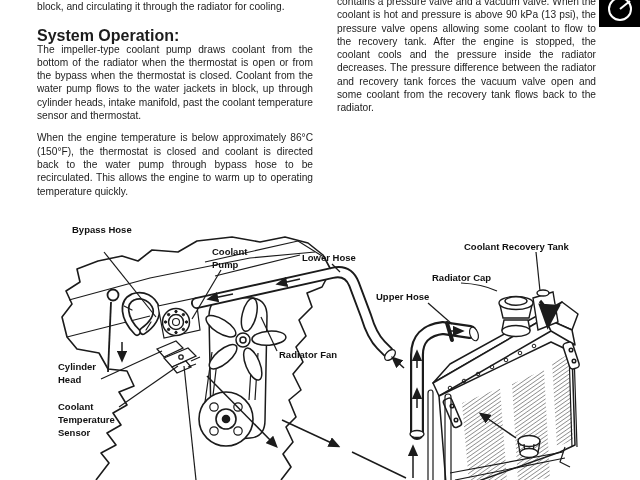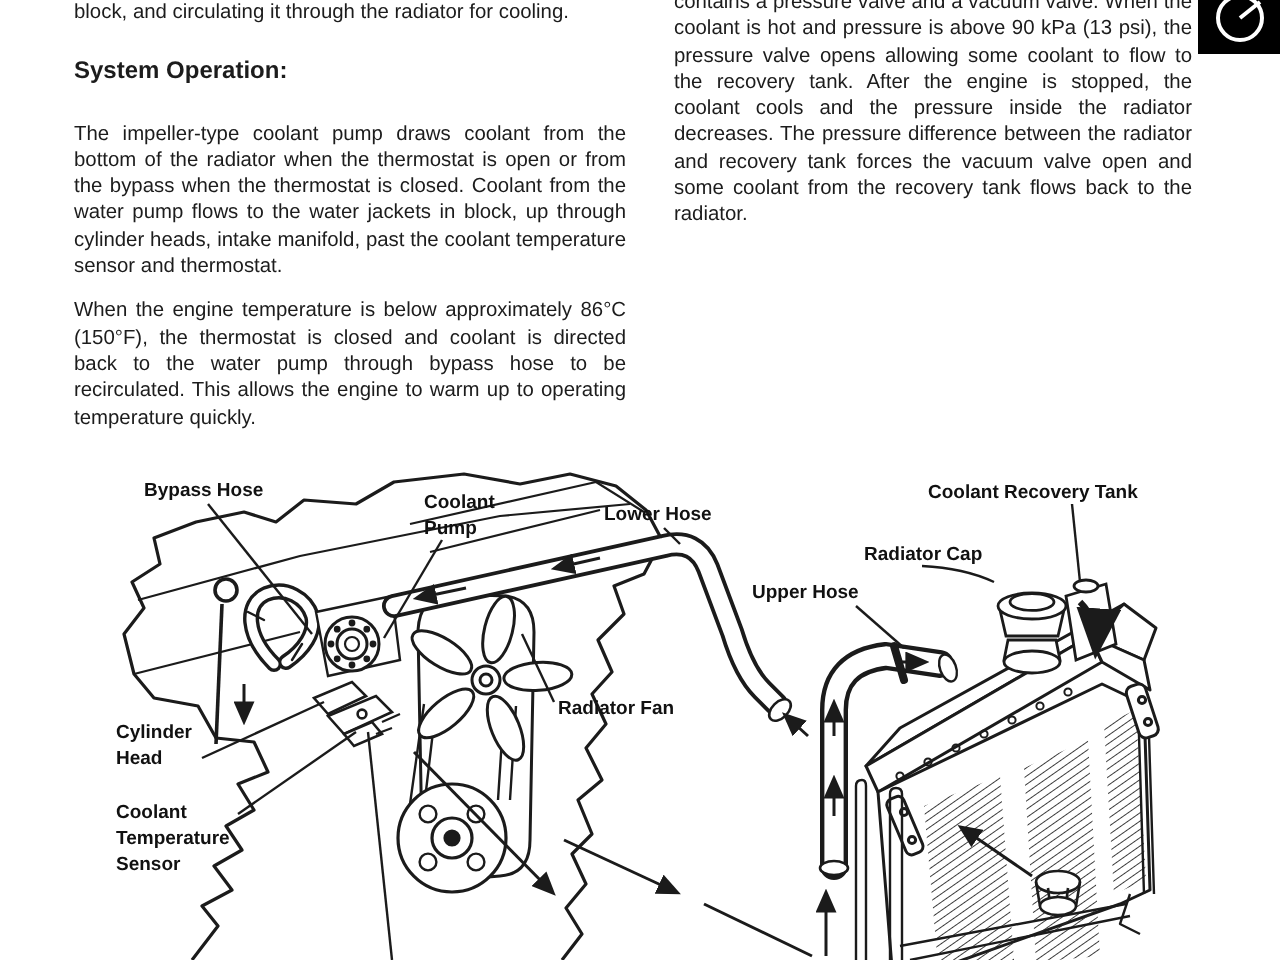--- a/index.html
+++ b/index.html
@@ -6,21 +6,21 @@
   body{
     width:640px;height:480px;position:relative;overflow:hidden;
     background:#ffffff;color:#1c1c1c;
     font-family:"Liberation Sans","DejaVu Sans",sans-serif;
   }
   .col{position:absolute;font-size:10.2px;line-height:13.3px;}
   .col p{margin:0;text-align:justify;}
   .col-left{left:37px;top:0;width:276px;}
   .col-right{left:337px;top:-5px;width:259px;}
   .fragment-line{white-space:nowrap;text-align:left !important;}
-  .section-heading{margin:16px 0 18px 0;font-size:12px;font-weight:bold;}
+  .section-heading{margin:16px 0 0 0;font-size:16px;font-weight:bold;}
   .para2{margin-top:9px !important;}
   .dlabel{position:absolute;font-weight:bold;font-size:9.5px;line-height:13px;white-space:nowrap;color:#111;}
   .diagram{position:absolute;left:0;top:0;width:640px;height:480px;}
   .badge{position:absolute;left:599px;top:0;width:41px;height:27px;background:#000;}
   .badge svg{display:block;}
 </style>
 </head>
 <body>
 
 <svg class="diagram" viewBox="0 0 640 480" aria-hidden="true">
@@ -206,21 +206,21 @@
   <p class="fragment-line">block, and circulating it through the radiator for cooling.</p>
   <div class="section-heading">System Operation:</div>
   <p>The impeller-type coolant pump draws coolant from the bottom of the radiator when the thermostat is open or from the bypass when the thermostat is closed. Coolant from the water pump flows to the water jackets in block, up through cylinder heads, intake manifold, past the coolant temperature sensor and thermostat.</p>
   <p class="para2">When the engine temperature is below approximately 86°C (150°F), the thermostat is closed and coolant is directed back to the water pump through bypass hose to be recirculated. This allows the engine to warm up to operating temperature quickly.</p>
 </div>
 
 <div class="col col-right">
   <p>contains a pressure valve and a vacuum valve. When the coolant is hot and pressure is above 90 kPa (13 psi), the pressure valve opens allowing some coolant to flow to the recovery tank. After the engine is stopped, the coolant cools and the pressure inside the radiator decreases. The pressure difference between the radiator and recovery tank forces the vacuum valve open and some coolant from the recovery tank flows back to the radiator.</p>
 </div>
 
-<div class="dlabel" style="left:72px;top:239px;">Bypass Hose</div>
+<div class="dlabel" style="left:72px;top:223px;">Bypass Hose</div>
 
 <div class="dlabel" style="left:212px;top:245px;">
   <div>Coolant</div>
   <div>Pump</div>
 </div>
 
 <div class="dlabel" style="left:302px;top:251px;">Lower Hose</div>
 
 <div class="dlabel" style="left:464px;top:240px;">Coolant Recovery Tank</div>
 

